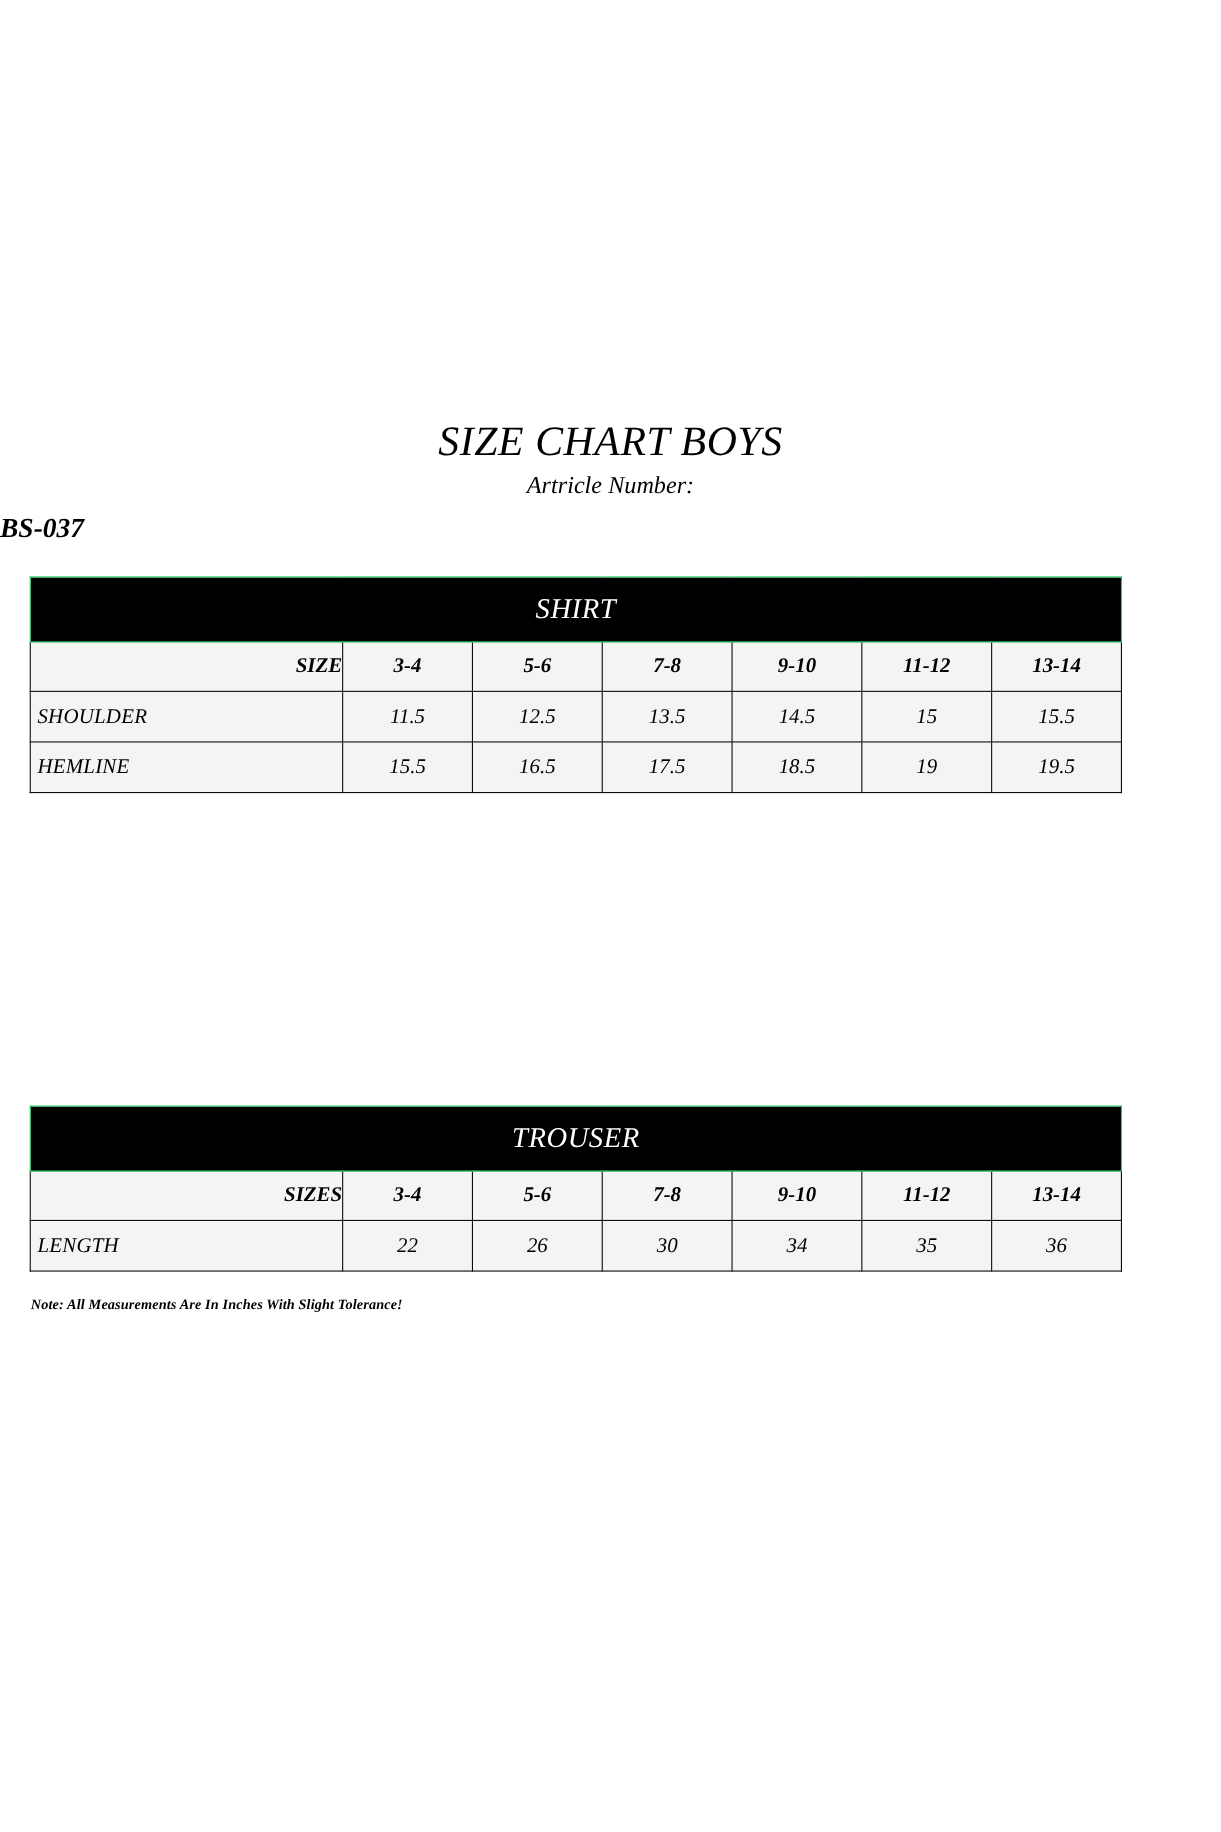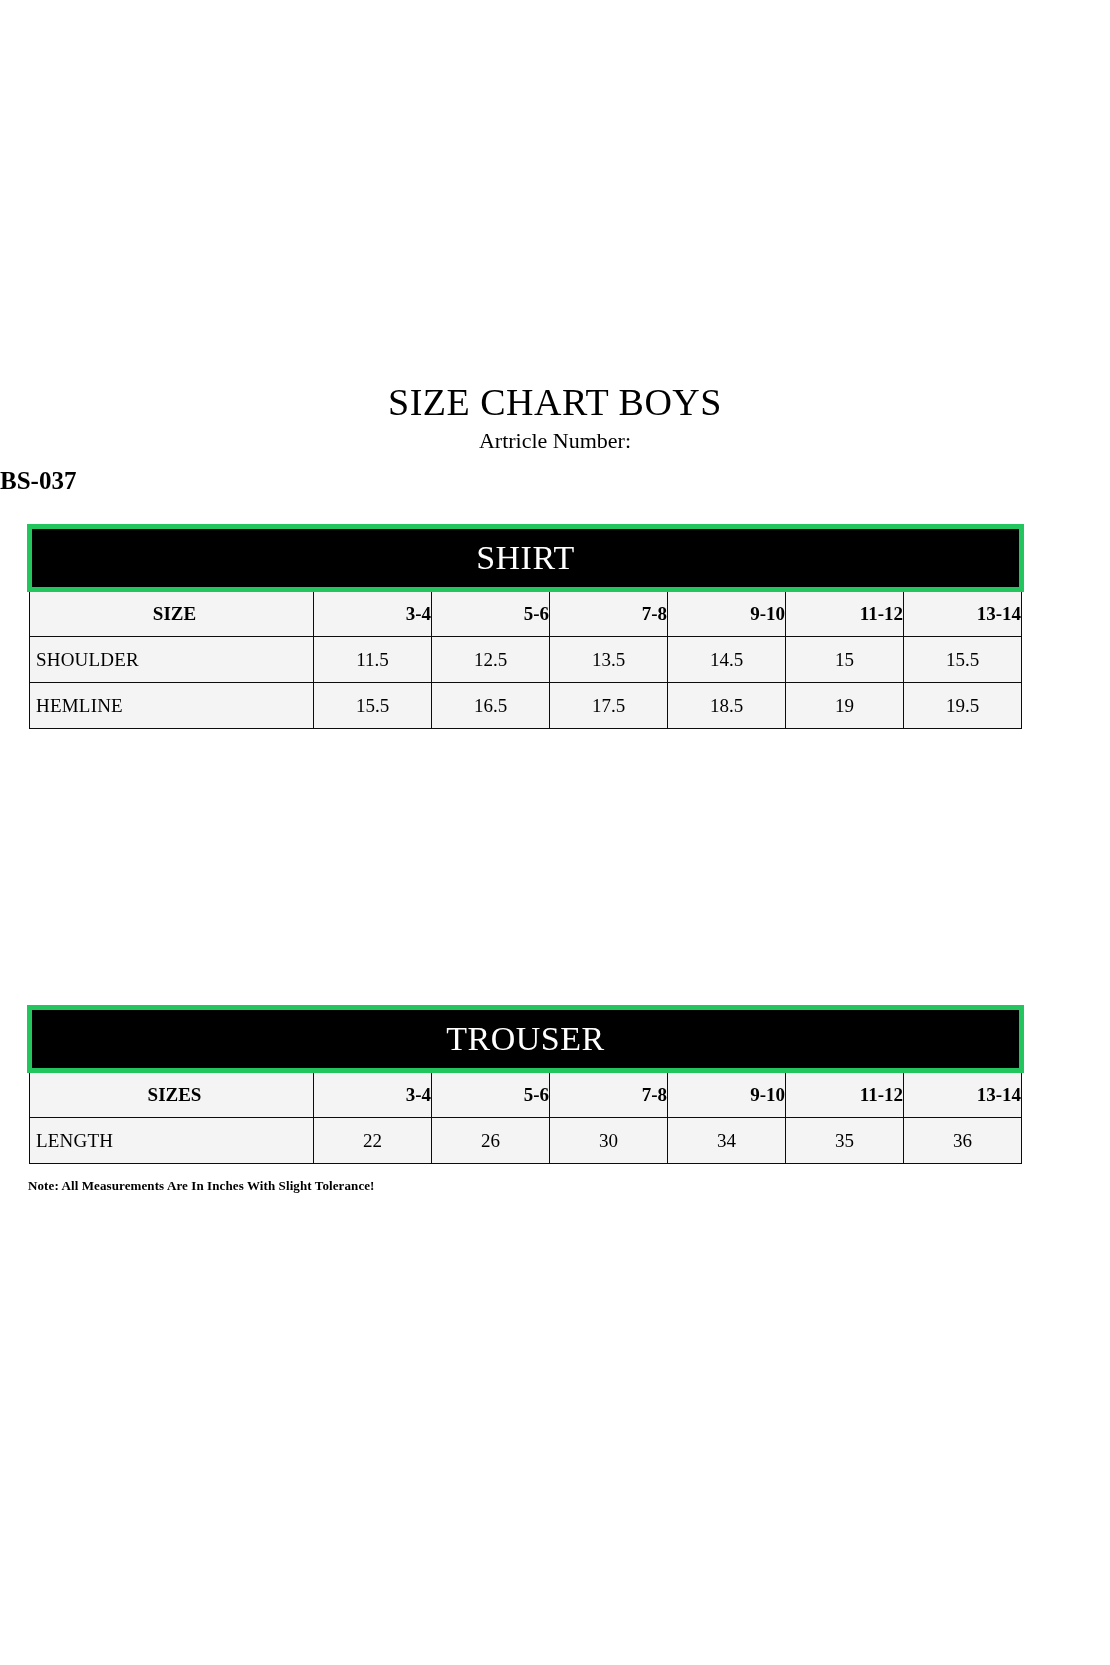--- a/index.html
+++ b/index.html
@@ -13,20 +13,21 @@
     font-family: "Liberation Serif", serif;
     color: #000000;
     position: relative;
   }
   .page {
     position: absolute;
     left: 0;
     top: 0;
     width: 1088px;
     height: 1665px;
+    font-style: italic;
   }
   .title {
     position: absolute;
     left: 0;
     top: 355px;
     width: 1110px;
     text-align: center;
     font-size: 38px;
     letter-spacing: 0.5px;
     font-weight: normal;
@@ -63,40 +64,40 @@
     width: 992px;
     table-layout: fixed;
   }
   table, th, td {
     border: 1px solid #0c0c0c;
   }
   .banner-cell {
     background: #000000;
     color: #ffffff;
     text-align: center;
-    font-size: 34px;
+    font-size: 26px;
     font-weight: normal;
     letter-spacing: 0.5px;
     height: 58px;
     padding: 0;
-    border: 5px solid #22c55e;
+    border: 1px solid #22c55e;
   }
   thead tr.head-row td {
     background: #f4f4f4;
     font-weight: bold;
     font-size: 19px;
     height: 44px;
     padding: 0;
   }
   thead tr.head-row td.label-col {
-    text-align: center;
+    text-align: right;
     padding-left: 6px;
   }
   thead tr.head-row td.num-col {
-    text-align: right;
+    text-align: center;
   }
   tbody td {
     background: #f4f4f4;
     font-size: 19px;
     height: 45px;
     padding: 0;
   }
   tbody td.label-col {
     text-align: left;
     padding-left: 6px;

